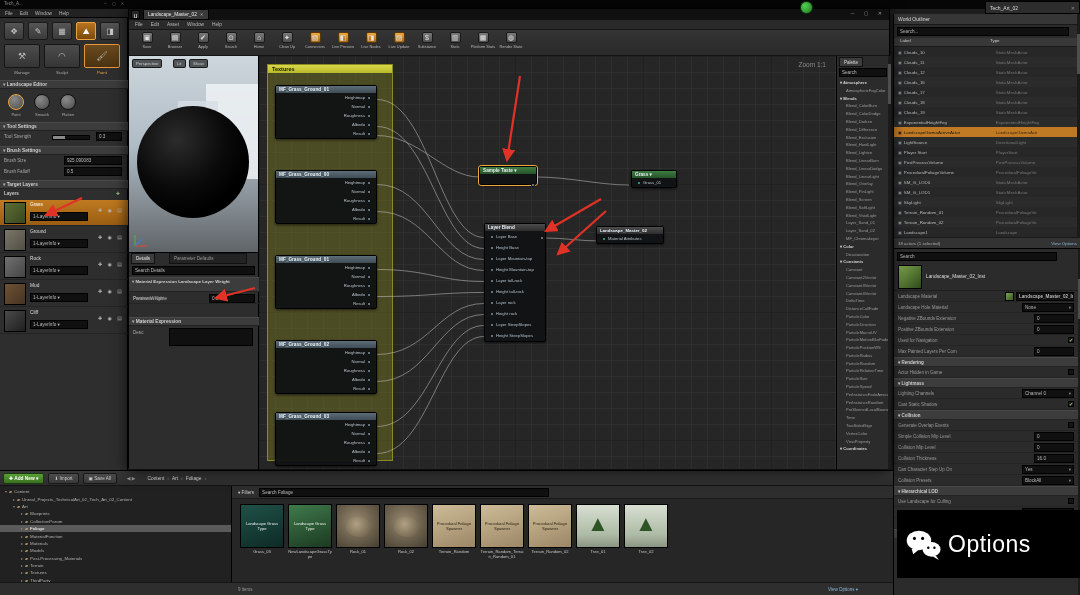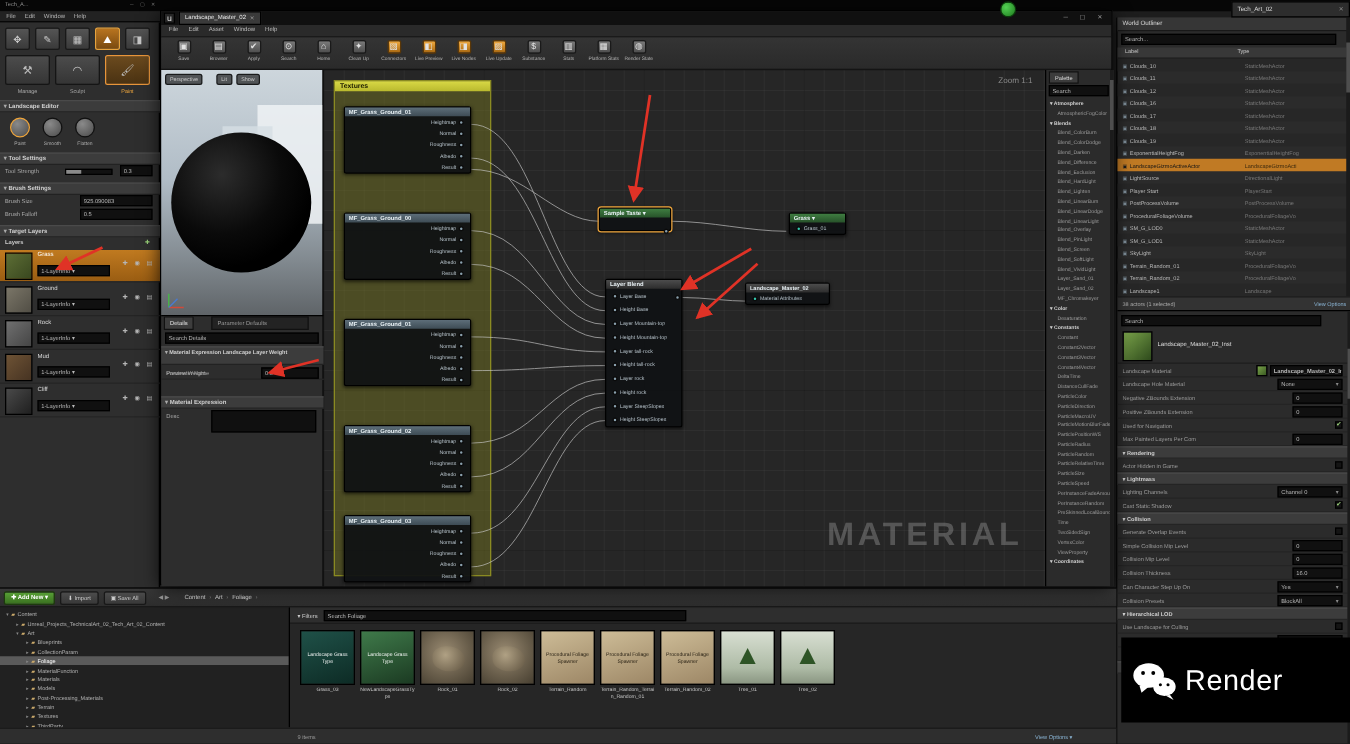--- a/index.html
+++ b/index.html
@@ -653,21 +653,20 @@
       </div>
 
       <div class="gnode dark" style="left:337px;top:170px;width:68px;">
         <div class="hd" style="font-size:4.4px;">Landscape_Master_02</div>
         <div class="prow">
           <span class="dot teal"></span>
           <span>Material Attributes</span>
         </div>
       </div>
 
-      <div id="gwatermark">MATERIAL</div>
       <div id="zoomlab">Zoom 1:1</div>
     </div>
 
     <div id="palette">
       <div class="ptab">Palette</div>
       <div class="fld abs" style="left:2px;top:12px;width:48px;">Search</div>
       <div style="position:absolute;left:0;top:23px;width:52px;">
 
       <div class="prit cat">Atmosphere</div>
           <div class="prit">AtmosphericFogColor</div>
@@ -1183,21 +1182,21 @@
     <svg width="36" height="31" viewBox="0 0 44 38">
       <ellipse cx="17" cy="14" rx="15" ry="12" fill="#fff"></ellipse>
       <polygon points="8,24 10,31 17,25" fill="#fff"></polygon>
       <circle cx="11.5" cy="11.5" r="1.9" fill="#000"></circle>
       <circle cx="21.5" cy="11.5" r="1.9" fill="#000"></circle>
       <ellipse cx="32.5" cy="25" rx="11" ry="9" fill="#fff"></ellipse>
       <polygon points="38,33 41.5,38 33.5,33.5" fill="#fff"></polygon>
       <circle cx="28.5" cy="23" r="1.5" fill="#000"></circle>
       <circle cx="36" cy="23" r="1.5" fill="#000"></circle>
     </svg>
-    <span id="brandname">Render</span>
+    <span id="brandname">Options</span>
   </div>
 
   <svg class="abs" id="annot" width="1080" height="595">
     <defs>
       <marker id="arr" markerWidth="7" markerHeight="7" refX="5" refY="3" orient="auto">
         <path d="M0,0 L6,3 L0,6 z" fill="#e03226"></path>
       </marker>
     </defs>
     <g stroke="#e03226" stroke-width="2.2" fill="none" marker-end="url(#arr)">
       <line x1="520" y1="76" x2="507" y2="160"></line>

